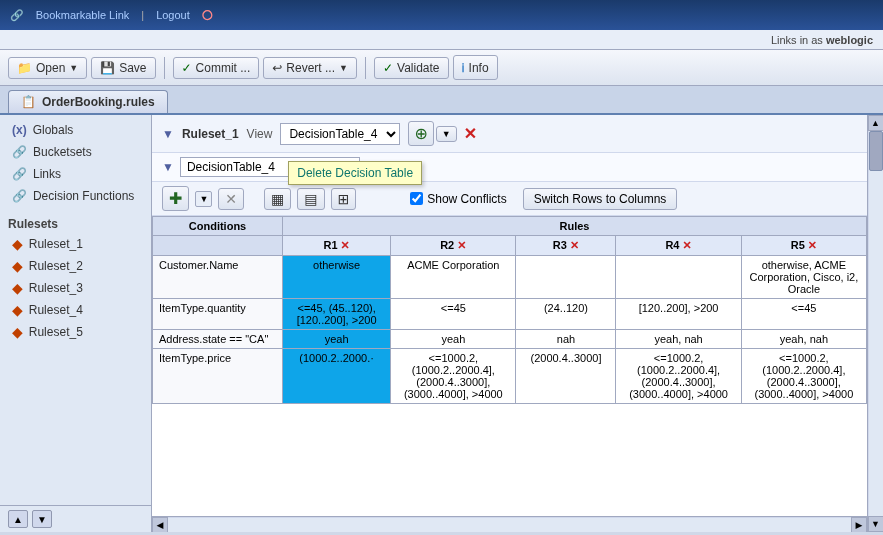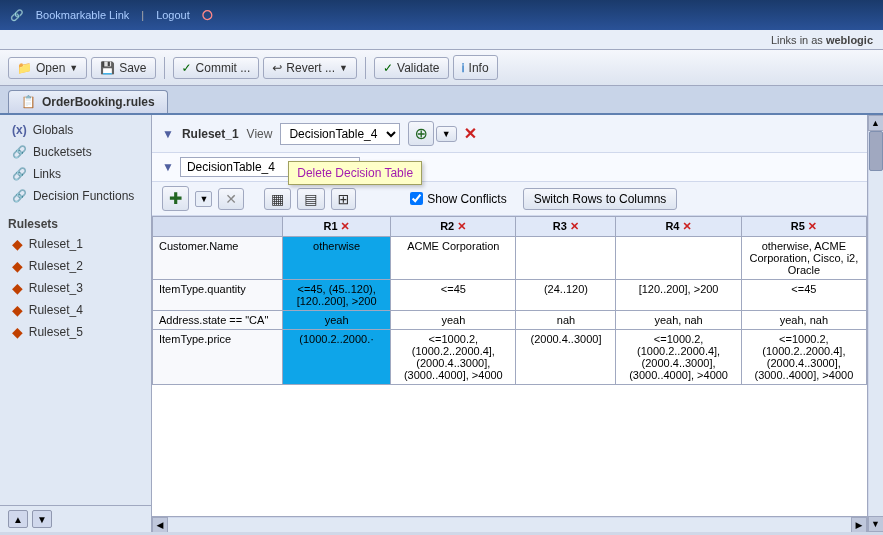--- a/index.html
+++ b/index.html
@@ -156,21 +156,21 @@
 
     
     .tooltip-popup {
       position: absolute;
       top: 40px;
       right: 60px;
       background: #ffffc8;
       border: 1px solid #a0a060;
       padding: 4px 8px;
       font-size: 12px;
-      color: #a21caf;
+      color: #0f766e;
       z-index: 100;
       white-space: nowrap;
       box-shadow: 2px 2px 4px rgba(0,0,0,0.2);
     }
 
     
     .dt-name-row {
       display: flex;
       align-items: center;
       padding: 4px 10px;
@@ -423,20 +423,24 @@
         <label class="checkbox-label">
           <input type="checkbox" checked="" style="">
           <span>Show Conflicts</span>
         </label>
         <button class="switch-btn">Switch Rows to Columns</button>
       </div>
 
       <div class="dt-table-container">
         <table class="dt-table">
           <thead>
+            <tr>
+              <th class="conditions-header" rowspan="1">Conditions</th>
+              <th class="rules-header" colspan="5">Rules</th>
+            </tr>
             <tr>
               <th class="conditions-header"></th>
               <th class="rule-col-header">R1 <span class="rule-close">✕</span></th>
               <th class="rule-col-header">R2 <span class="rule-close">✕</span></th>
               <th class="rule-col-header">R3 <span class="rule-close">✕</span></th>
               <th class="rule-col-header">R4 <span class="rule-close">✕</span></th>
               <th class="rule-col-header">R5 <span class="rule-close">✕</span></th>
             </tr>
           </thead>
           <tbody id="dt-body">

